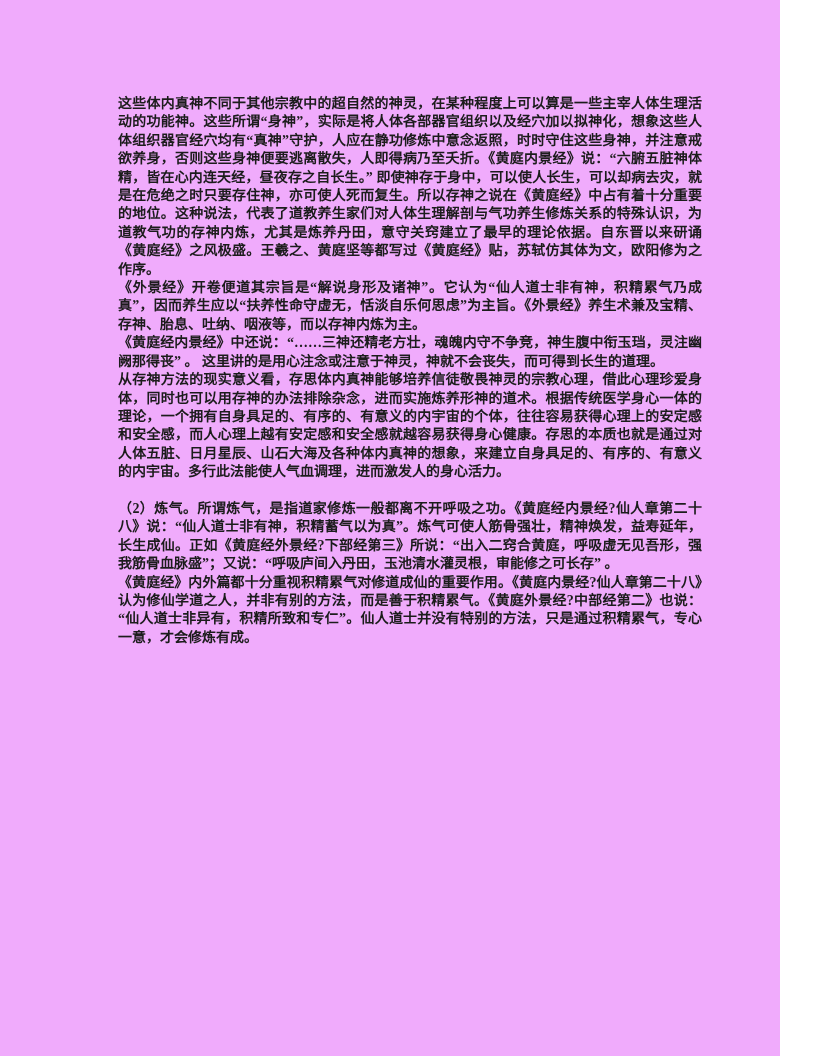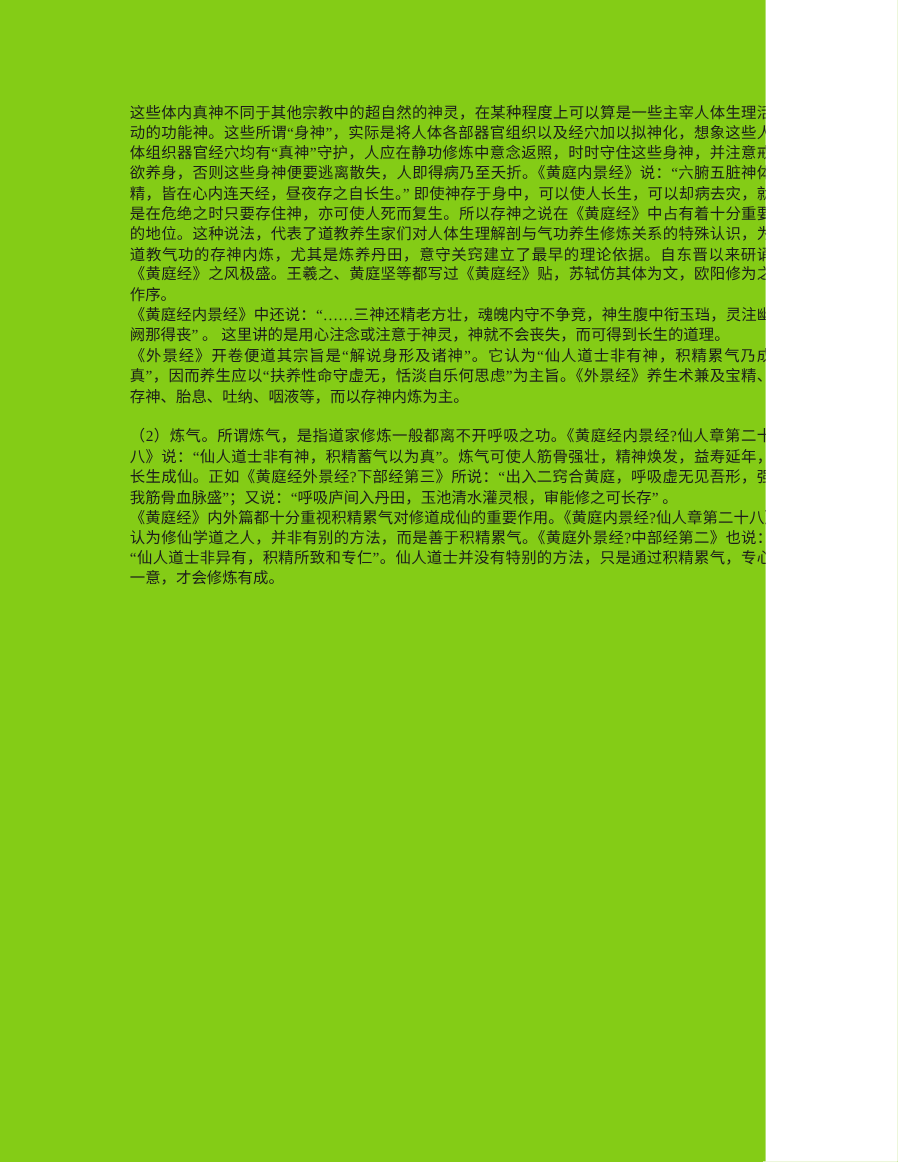--- a/index.html
+++ b/index.html
@@ -2,24 +2,25 @@
 <html lang="zh-CN"><head>
 <meta charset="utf-8">
 <style>
   html, body {
     margin: 0;
     padding: 0;
     background: #ffffff;
   }
   .page {
     position: relative;
-    width: 696px;
+    width: 780px;
     height: 1056px;
-    background: #84cc16;
+    background: #f0abfc;
     overflow: hidden;
+    font-weight: bold;
   }
   .document-body {
     position: absolute;
     left: 118px;
     top: 95px;
     width: 584px;
     color: #1c1c1c;
     font-family: "Liberation Serif", "DejaVu Serif", serif;
     font-size: 14px;
     line-height: 18.4px;
@@ -35,18 +36,19 @@
   .para.space-before {
     margin-top: 18.4px;
   }
 </style>
 </head>
 <body>
 
 <div class="page">
   <div class="document-body" id="document-body">
       <p class="para">这些体内真神不同于其他宗教中的超自然的神灵，在某种程度上可以算是一些主宰人体生理活动的功能神。这些所谓“身神”，实际是将人体各部器官组织以及经穴加以拟神化，想象这些人体组织器官经穴均有“真神”守护，人应在静功修炼中意念返照，时时守住这些身神，并注意戒欲养身，否则这些身神便要逃离散失，人即得病乃至夭折。《黄庭内景经》说：“六腑五脏神体精，皆在心内连天经，昼夜存之自长生。” 即使神存于身中，可以使人长生，可以却病去灾，就是在危绝之时只要存住神，亦可使人死而复生。所以存神之说在《黄庭经》中占有着十分重要的地位。这种说法，代表了道教养生家们对人体生理解剖与气功养生修炼关系的特殊认识，为道教气功的存神内炼，尤其是炼养丹田，意守关窍建立了最早的理论依据。自东晋以来研诵《黄庭经》之风极盛。王羲之、黄庭坚等都写过《黄庭经》贴，苏轼仿其体为文，欧阳修为之作序。</p>
+      <p class="para">《外景经》开卷便道其宗旨是“解说身形及诸神”。它认为“仙人道士非有神，积精累气乃成真”，因而养生应以“扶养性命守虚无，恬淡自乐何思虑”为主旨。《外景经》养生术兼及宝精、存神、胎息、吐纳、咽液等，而以存神内炼为主。</p>
       <p class="para">《黄庭经内景经》中还说：“……三神还精老方壮，魂魄内守不争竞，神生腹中衔玉珰，灵注幽阙那得丧” 。 这里讲的是用心注念或注意于神灵，神就不会丧失，而可得到长生的道理。</p>
-      <p class="para">《外景经》开卷便道其宗旨是“解说身形及诸神”。它认为“仙人道士非有神，积精累气乃成真”，因而养生应以“扶养性命守虚无，恬淡自乐何思虑”为主旨。《外景经》养生术兼及宝精、存神、胎息、吐纳、咽液等，而以存神内炼为主。</p>
+      <p class="para">从存神方法的现实意义看，存思体内真神能够培养信徒敬畏神灵的宗教心理，借此心理珍爱身体，同时也可以用存神的办法排除杂念，进而实施炼养形神的道术。根据传统医学身心一体的理论，一个拥有自身具足的、有序的、有意义的内宇宙的个体，往往容易获得心理上的安定感和安全感，而人心理上越有安定感和安全感就越容易获得身心健康。存思的本质也就是通过对人体五脏、日月星辰、山石大海及各种体内真神的想象，来建立自身具足的、有序的、有意义的内宇宙。多行此法能使人气血调理，进而激发人的身心活力。</p>
       <p class="para space-before">（2）炼气。所谓炼气，是指道家修炼一般都离不开呼吸之功。《黄庭经内景经?仙人章第二十八》说：“仙人道士非有神，积精蓄气以为真”。炼气可使人筋骨强壮，精神焕发，益寿延年，长生成仙。正如《黄庭经外景经?下部经第三》所说：“出入二窍合黄庭，呼吸虚无见吾形，强我筋骨血脉盛”；又说：“呼吸庐间入丹田，玉池清水灌灵根，审能修之可长存” 。</p>
       <p class="para">《黄庭经》内外篇都十分重视积精累气对修道成仙的重要作用。《黄庭内景经?仙人章第二十八》认为修仙学道之人，并非有别的方法，而是善于积精累气。《黄庭外景经?中部经第二》也说：“仙人道士非异有，积精所致和专仁”。仙人道士并没有特别的方法，只是通过积精累气，专心一意，才会修炼有成。</p>
     </div>
 </div>
 
 </body></html>

